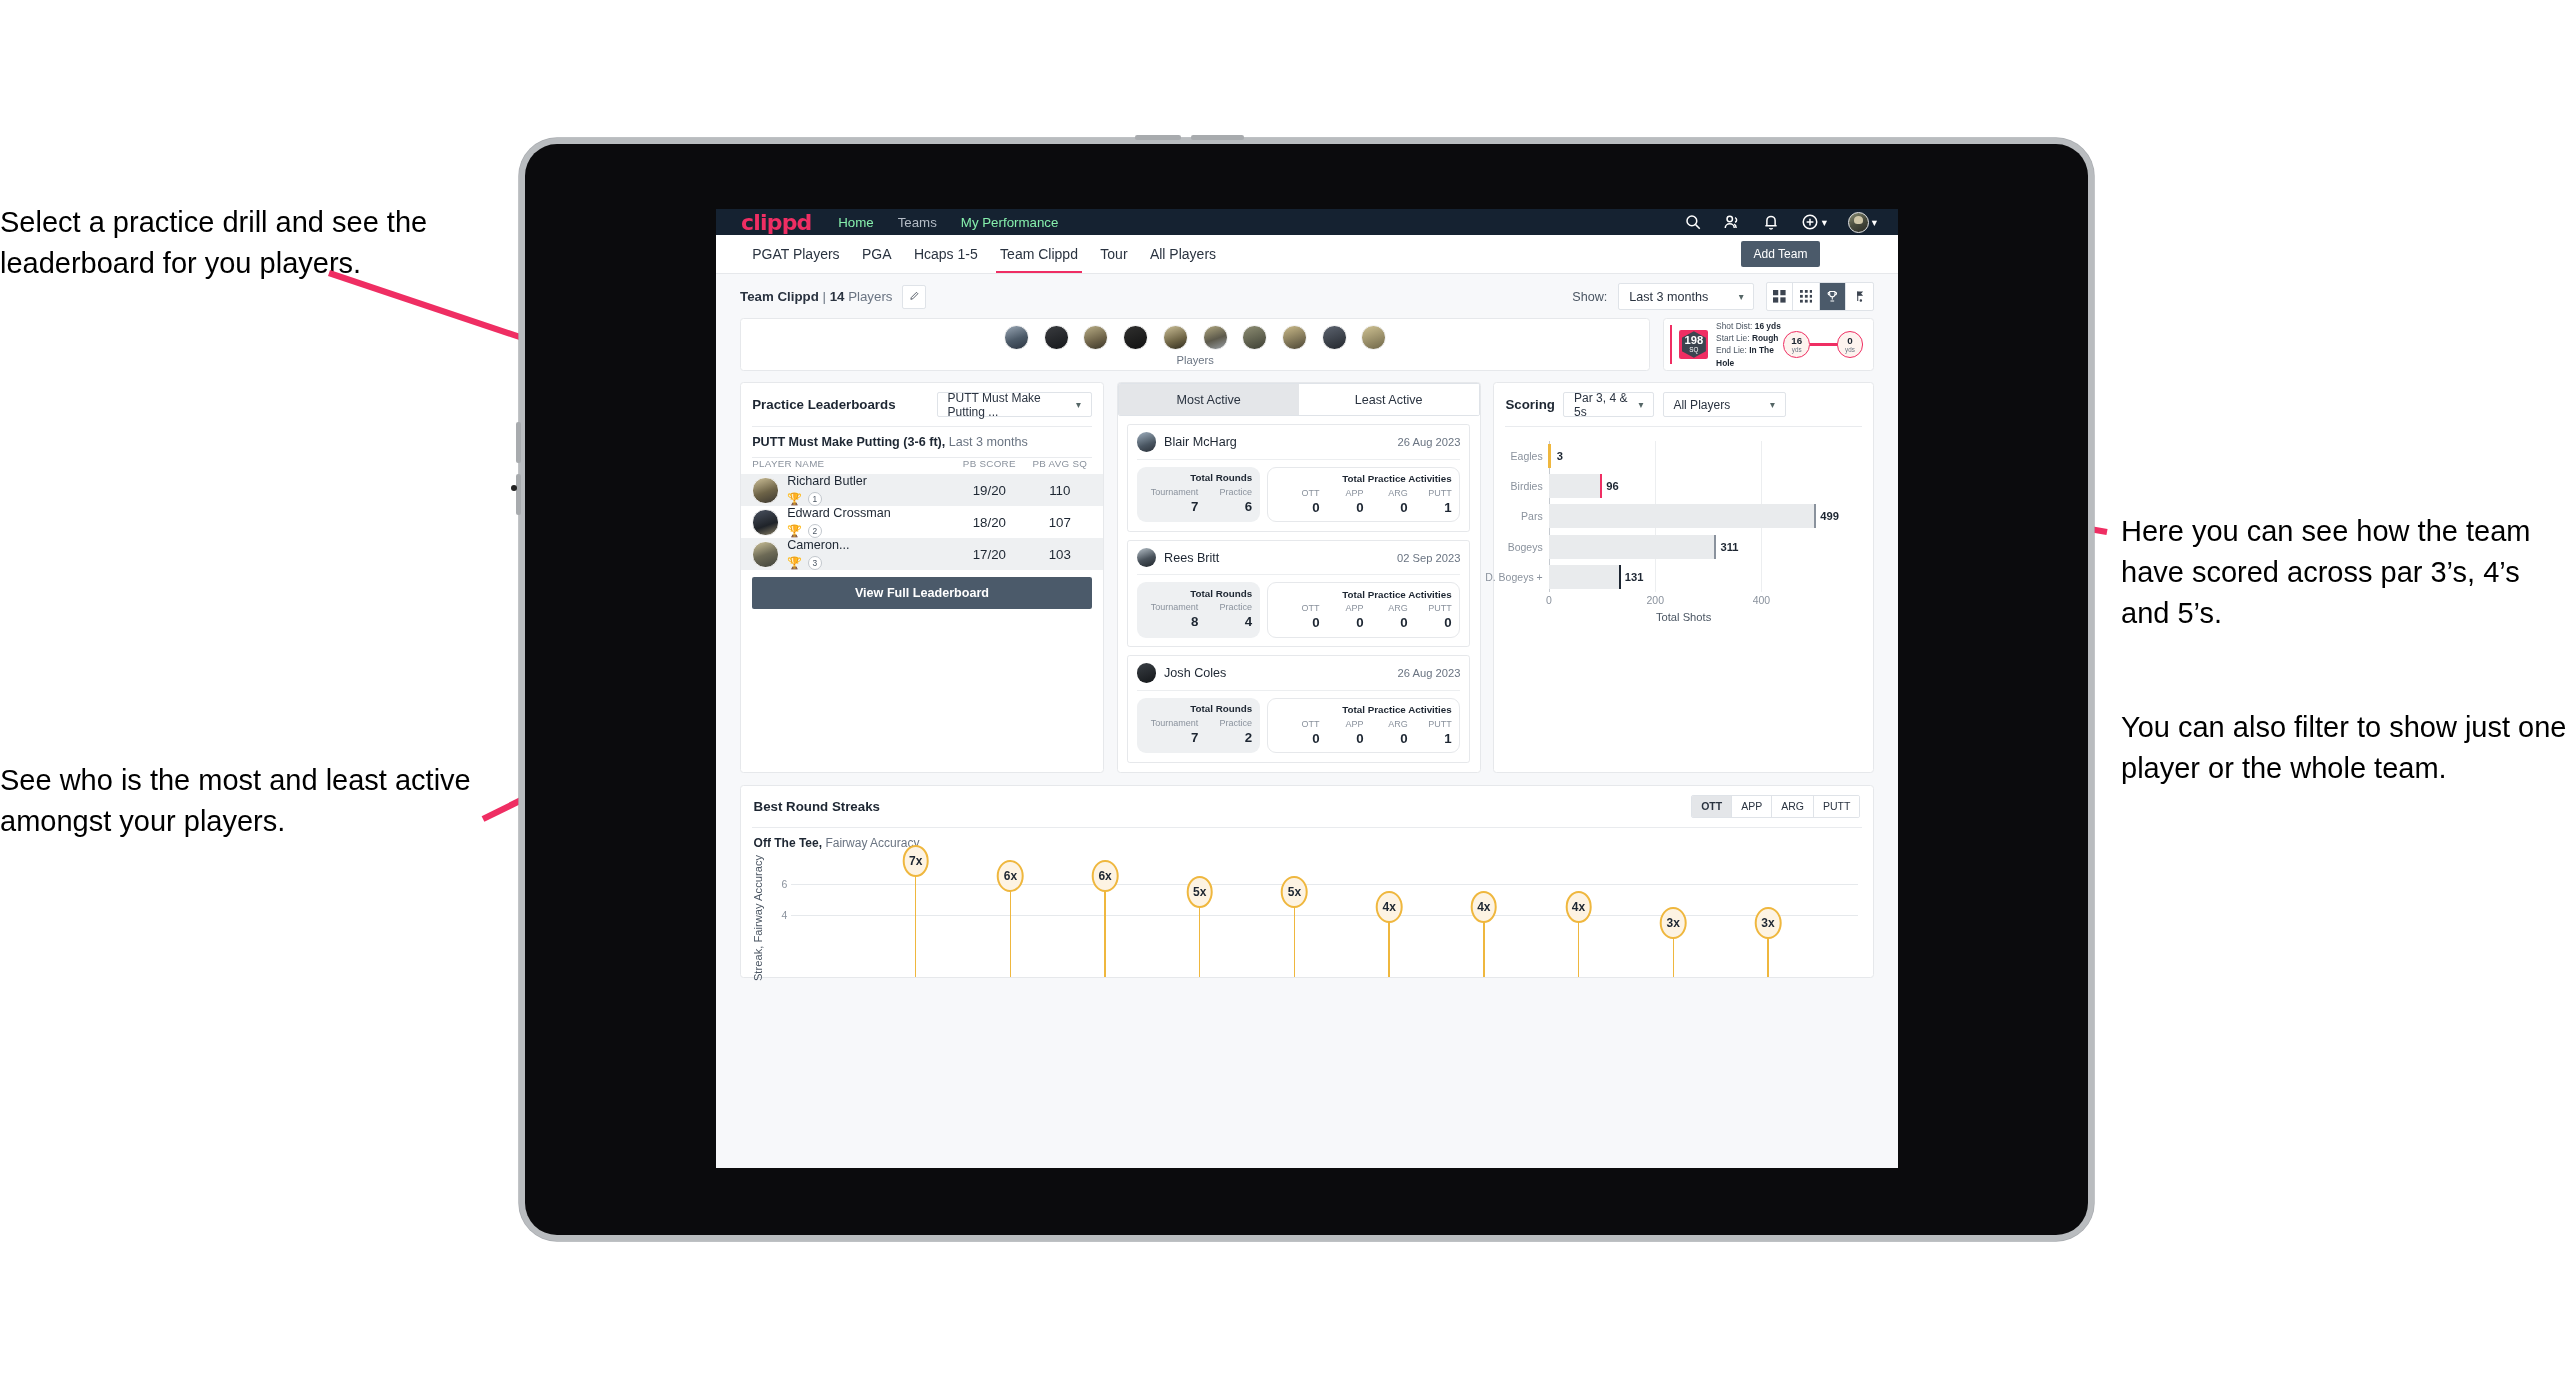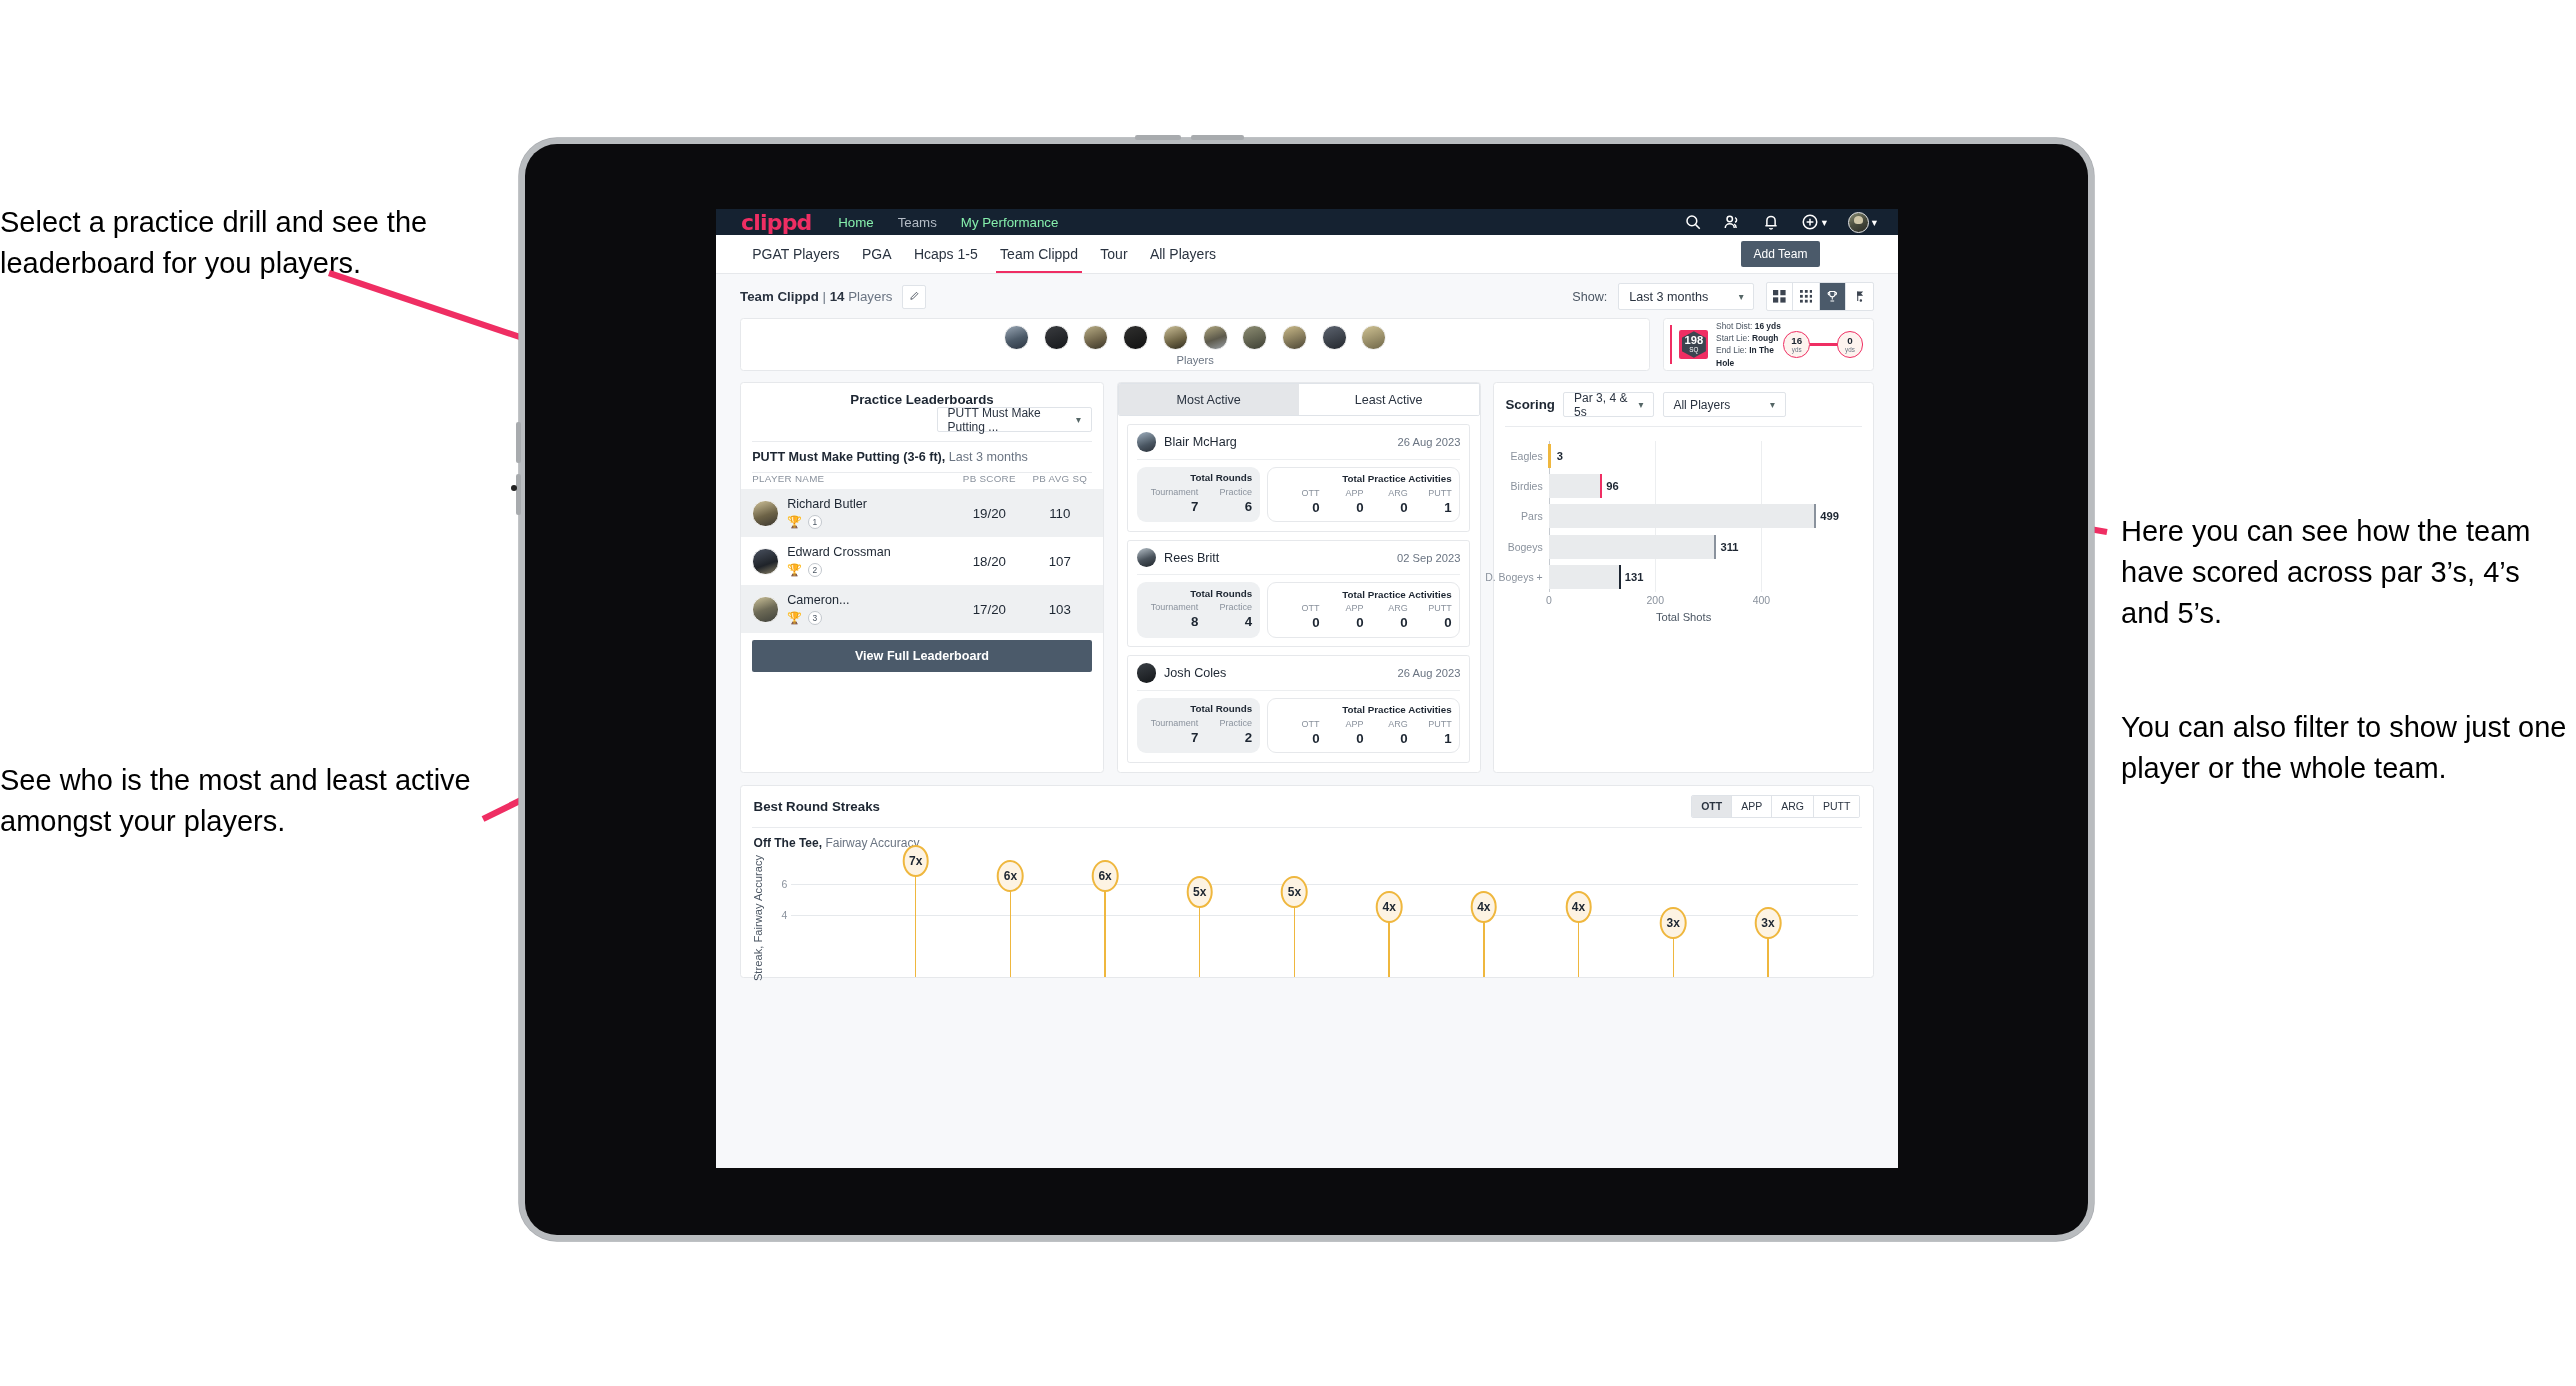--- a/index.html
+++ b/index.html
@@ -144,31 +144,31 @@
   .ydot .v { font-size: 9.8px; font-weight: 700; color: #1d2632; line-height: 1; }
   .ydot .u { font-size: 6.3px; color: #6a7482; line-height: 1; margin-top: 0.7px; }
   .ylink { width: 26.6px; height: 2.8px; background: #ef2e63; }
 
   .midrow { display: flex; gap: 12.6px; margin-bottom: 11.2px; }
   .col-lb { width: 364px; }
   .col-act { width: 364px; }
   .col-sco { flex: 1 1 auto; }
 
   
-  .cardhead { display:flex; align-items:center; padding: 9px 11.2px; flex-direction: column; }
+  .cardhead { display:flex; align-items:center; padding: 9px 11.2px; }
   .cardtitle { font-size: 13.3px; font-weight: 700; color: #1d2632; }
   .cardhead .select { margin-left: auto; min-width: 0; width: 155px; height: 25px; font-size: 12px; }
   .hr { height: 0.7px; background: #e9ebee; margin: 0 11.2px; }
   .drilltitle { padding: 8.4px 11.2px 7.7px; font-size: 12.6px; color: #6a7482; }
   .drilltitle b { color: #1d2632; font-weight: 700; }
   .lb-head { display:flex; padding: 0 11.2px 5.6px; font-size: 9.8px; color: #8a929d; letter-spacing: 0.3px; }
   .lb-head .c1 { flex: 1 1 auto; }
   .lb-head .c2 { width: 77px; text-align: center; }
   .lb-head .c3 { width: 64px; text-align: center; }
-  .lb-row { display:flex; align-items:center; padding: 9.8px 11.2px; height: 48px; }
+  .lb-row { display:flex; align-items:center; padding: 9.8px 11.2px; height: 32px; }
   .lb-row.alt { background: #eef0f2; }
   .lb-av { width: 26.6px; height: 26.6px; border-radius: 50%; border:1.4px solid #f2f2f2; overflow:hidden; flex:0 0 auto; }
   .lb-nm { margin-left: 8.4px; flex: 1 1 auto; }
   .lb-nm .nm { font-size: 12.6px; color: #1d2632; line-height: 1.1; }
   .lb-badges { display:flex; align-items:center; gap: 5.6px; margin-top: 3.5px; }
   .trophy { font-size: 12px; line-height: 1; }
   .rank {
     width: 14px; height: 14px; border-radius: 50%; border: 0.7px solid #c2c7cd; background:#fff;
     font-size: 8.4px; color:#4a5562; display:flex; align-items:center; justify-content:center;
   }

